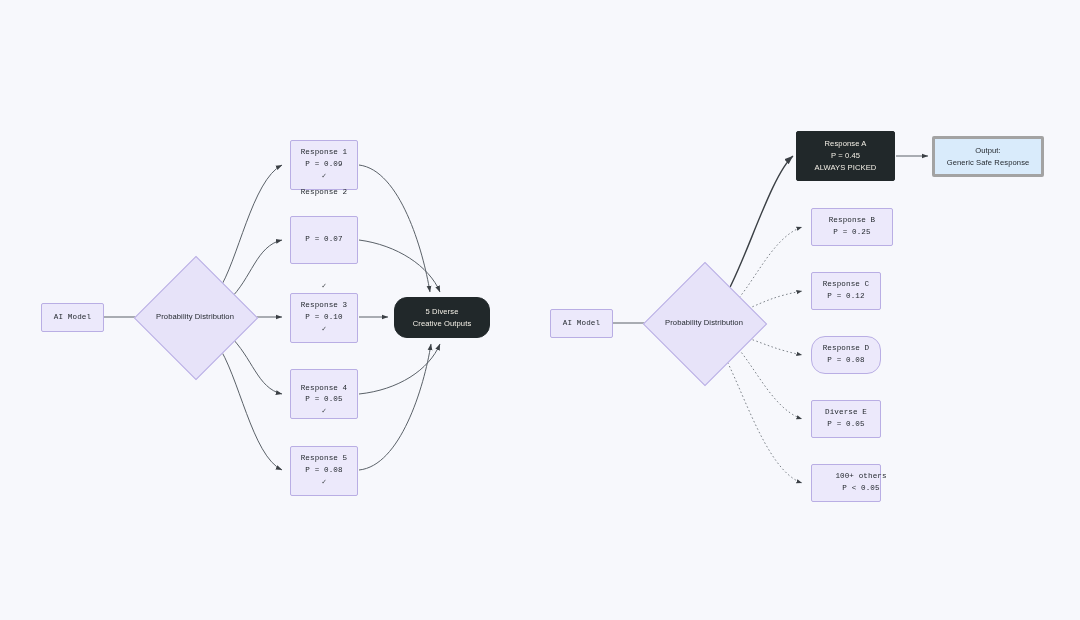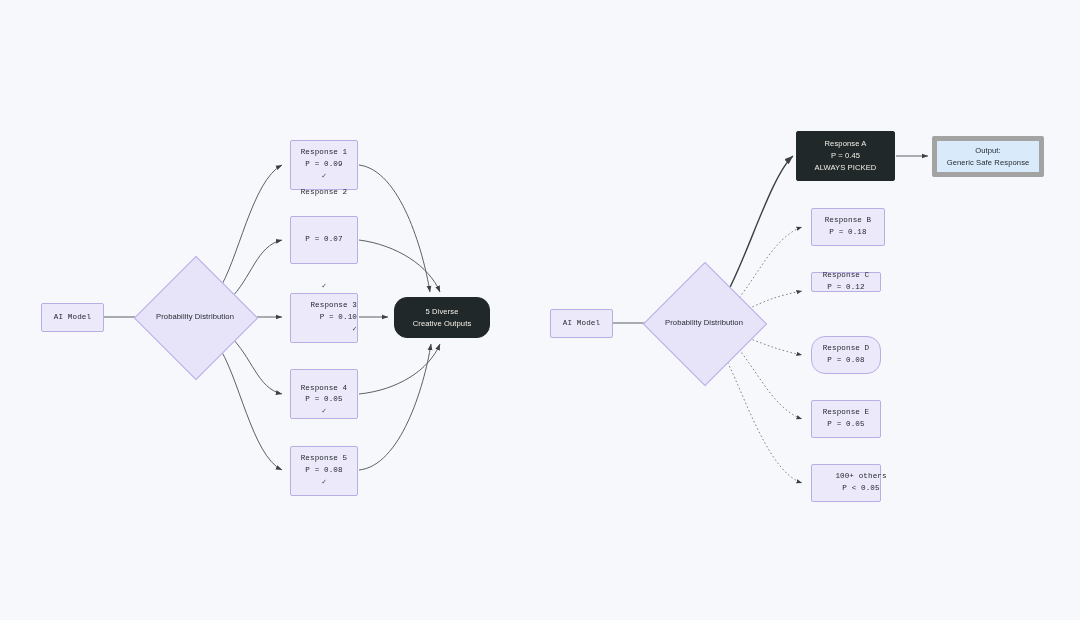--- a/index.html
+++ b/index.html
@@ -53,21 +53,21 @@
   .n-dark {
     background: #21282a;
     border: 1px solid #21282a;
     border-radius: 2px;
     color: #f3efe6;
   }
   .n-dark .line { color: #f3efe6; }
   
   .n-blue {
     background: #d9ebfb;
-    border: 5px solid #a3a3a3;
+    border: 3px solid #a3a3a3;
     border-radius: 2px;
     color: #24292f;
   }
   
   .n-diamond {
     background: transparent;
     border: none;
   }
   .n-diamond .dia-shape {
     position: absolute;
@@ -141,21 +141,21 @@
     <span class="line">P = 0.09</span>
     <span class="line check">✓</span>
   </div>
 
   <div class="node n-rect" style="left:290px; top:216px; width:68px; height:48px;gap:35px;">
     <span class="line">Response 2</span>
     <span class="line">P = 0.07</span>
     <span class="line check">✓</span>
   </div>
 
-  <div class="node n-rect" style="left:290px; top:293px; width:68px; height:50px;align-items:flex-end;">
+  <div class="node n-rect" style="left:290px; top:293px; width:68px; height:50px;">
     <span class="line">Response 3</span>
     <span class="line">P = 0.10</span>
     <span class="line check">✓</span>
   </div>
 
   <div class="node n-rect" style="left:290px; top:369px; width:68px; height:50px;justify-content:flex-end;">
     <span class="line">Response 4</span>
     <span class="line">P = 0.05</span>
     <span class="line check">✓</span>
   </div>
@@ -179,37 +179,37 @@
     <span class="dia-shape"></span>
     <span class="dia-label">Probability Distribution</span>
   </div>
 
   <div class="node n-dark" style="left:796px; top:131px; width:99px; height:50px;">
     <span class="line">Response A</span>
     <span class="line">P = 0.45</span>
     <span class="line">ALWAYS PICKED</span>
   </div>
 
-  <div class="node n-rect" style="left:811px; top:208px; width:74px; height:38px;">
+  <div class="node n-rect" style="left:811px; top:208px; width:82px; height:38px;">
     <span class="line">Response B</span>
-    <span class="line">P = 0.18</span>
-  </div>
-
-  <div class="node n-rect" style="left:811px; top:272px; width:70px; height:20px;">
+    <span class="line">P = 0.25</span>
+  </div>
+
+  <div class="node n-rect" style="left:811px; top:272px; width:70px; height:38px;">
     <span class="line">Response C</span>
     <span class="line">P = 0.12</span>
   </div>
 
   <div class="node n-rect" style="left:811px; top:336px; width:70px; height:38px;border-radius:14px;">
     <span class="line">Response D</span>
     <span class="line">P = 0.08</span>
   </div>
 
   <div class="node n-rect" style="left:811px; top:400px; width:70px; height:38px;">
-    <span class="line">Response E</span>
+    <span class="line">Diverse E</span>
     <span class="line">P = 0.05</span>
   </div>
 
   <div class="node n-rect" style="left:811px; top:464px; width:70px; height:38px;padding-left:30px;">
     <span class="line">100+ others</span>
     <span class="line">P &lt; 0.05</span>
   </div>
 
   <div class="node n-blue" style="left:932px; top:136px; width:112px; height:41px;">
     <span class="line">Output:</span>

